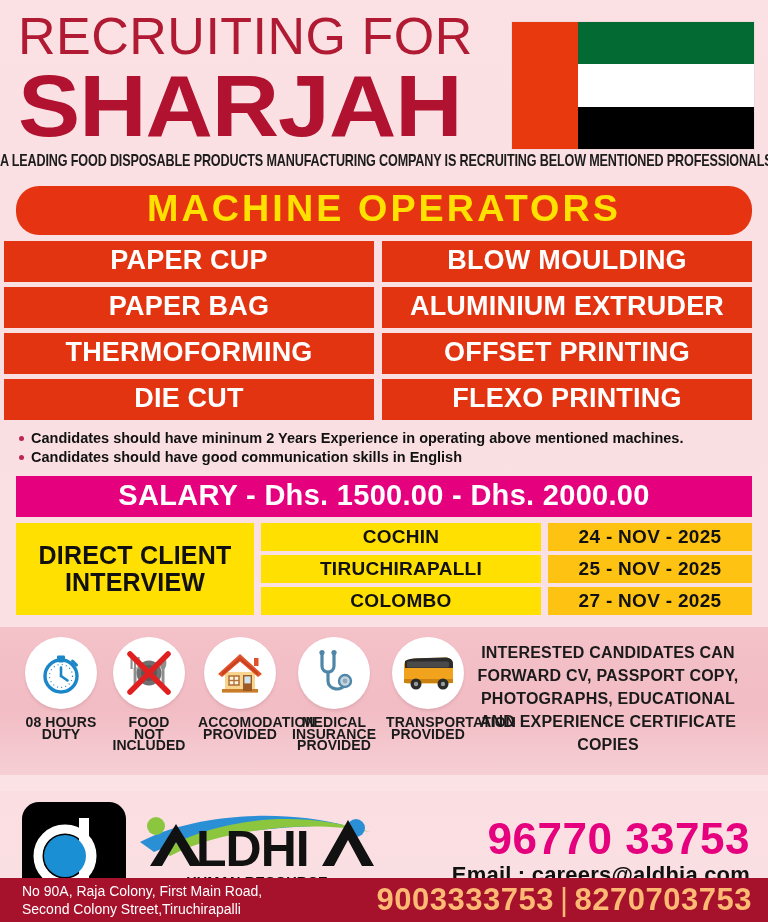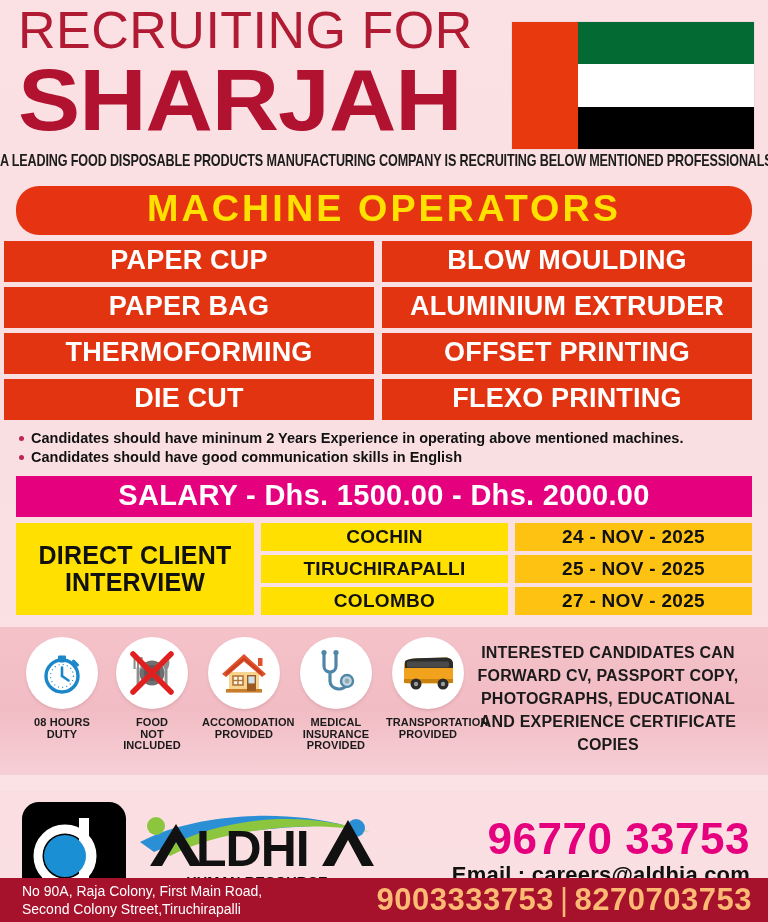--- a/index.html
+++ b/index.html
@@ -21,21 +21,21 @@
   
   .header {
     position: relative;
     height: 158px;
     padding: 14px 12px 0 14px;
     box-sizing: border-box;
   }
   .head-left {
     position: absolute;
     left: 18px;
-    top: 2px;
+    top: 8px;
     width: 470px;
   }
   .recruiting-for {
     font-family: "Liberation Sans", sans-serif;
     font-size: 52px;
     line-height: 56px;
     font-weight: normal;
     letter-spacing: 0.5px;
     color: #b01a33;
     white-space: nowrap;
@@ -203,21 +203,21 @@
     background: #ffe000;
     display: flex;
     align-items: center;
     justify-content: center;
     font-size: 19px;
     font-weight: bold;
     color: #111;
     letter-spacing: 0.3px;
   }
   .date {
-    width: 237px;
+    width: 204px;
     background: #fec312;
     display: flex;
     align-items: center;
     justify-content: center;
     font-size: 19px;
     font-weight: bold;
     color: #111;
     letter-spacing: 0.3px;
   }
 
@@ -247,21 +247,21 @@
     margin: 0 auto;
     border-radius: 50%;
     background: #ffffff;
     display: flex;
     align-items: center;
     justify-content: center;
     box-shadow: 0 2px 3px rgba(140,90,100,0.18);
   }
   .b-label {
     margin-top: 8px;
-    font-size: 11px;
+    font-size: 14px;
     line-height: 11.5px;
     font-weight: bold;
     color: #1a1a1a;
     letter-spacing: 0.1px;
   }
   .cv-note {
     flex: 1;
     padding: 14px 28px 0 6px;
     text-align: center;
     font-size: 16px;

